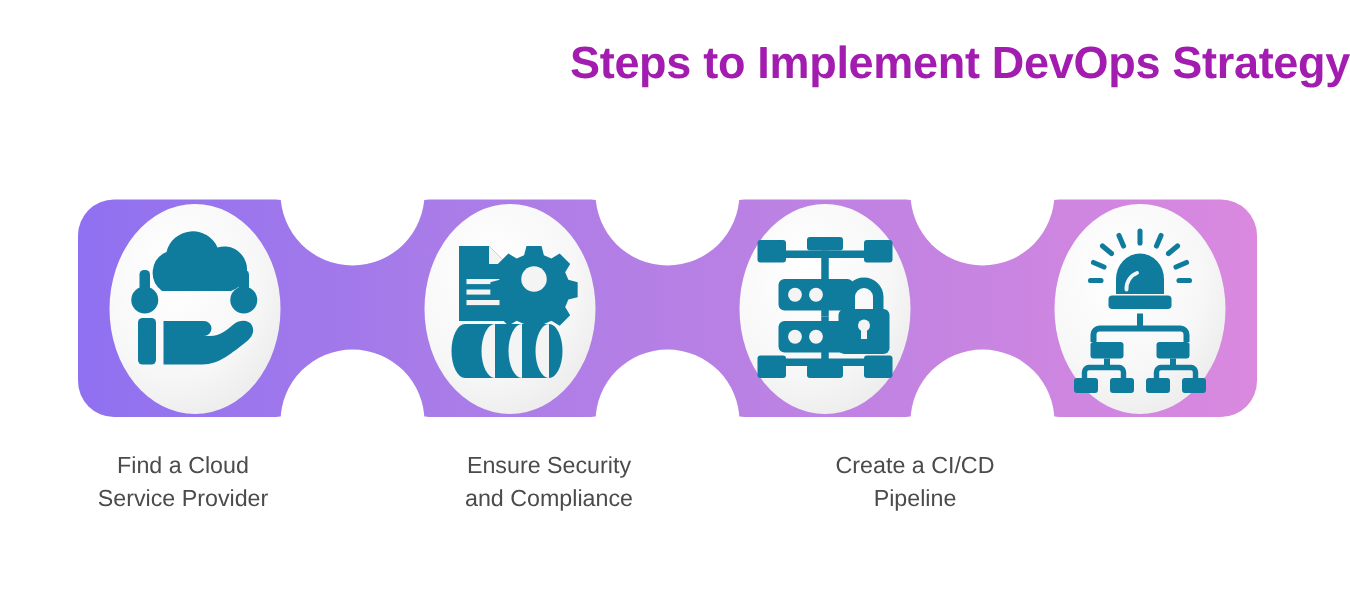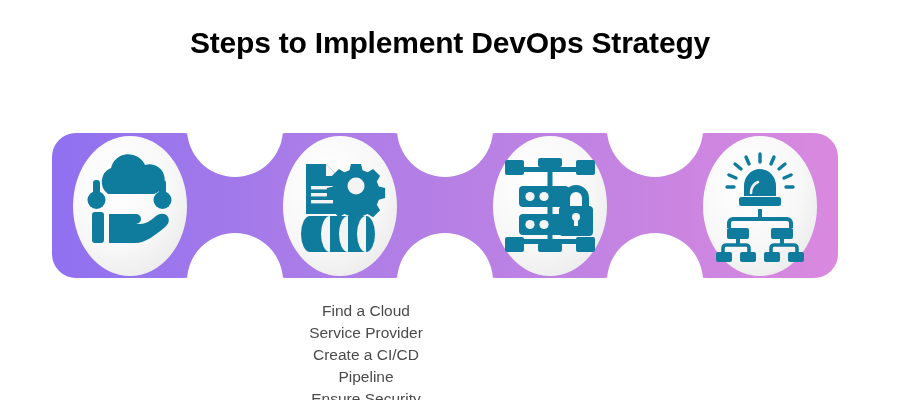--- a/index.html
+++ b/index.html
@@ -20,25 +20,25 @@
     height: 400px;
     background: #ffffff;
   }
 
   
   .title {
     position: absolute;
     top: 26px;
     left: 0;
     width: 900px;
-    text-align: center;
+    text-align: right;
     font-size: 30px;
     font-weight: bold;
     letter-spacing: -0.2px;
-    color: #000000;
+    color: #a21caf;
     font-family: "Liberation Sans", sans-serif;
   }
 
   
   .flow-wrap {
     position: absolute;
     left: 0;
     top: 120px;
     width: 900px;
     height: 170px;
@@ -48,21 +48,20 @@
   }
 
   
   .captions {
     position: absolute;
     left: 0;
     top: 300px;
     width: 732px;
     height: 70px;
     display: flex;
-    flex-direction: column;
   }
   .caption {
     flex: 1 1 0;
     text-align: center;
     font-size: 15.5px;
     line-height: 22px;
     color: #4b4b4b;
     font-family: "Liberation Sans", sans-serif;
     white-space: pre-line;
     padding: 0 6px;
@@ -247,19 +246,19 @@
           <rect x="4" y="46" width="16" height="10" rx="2"></rect>
           <rect x="28" y="46" width="16" height="10" rx="2"></rect>
         </g>
       </g>
     </svg>
   </div>
 
   <div class="captions">
     <div class="caption">Find a Cloud
 Service Provider</div>
+    <div class="caption">Ensure Security
+and Compliance</div>
     <div class="caption">Create a CI/CD
 Pipeline</div>
-    <div class="caption">Ensure Security
-and Compliance</div>
   </div>
 
 </div>
 
 </body></html>

